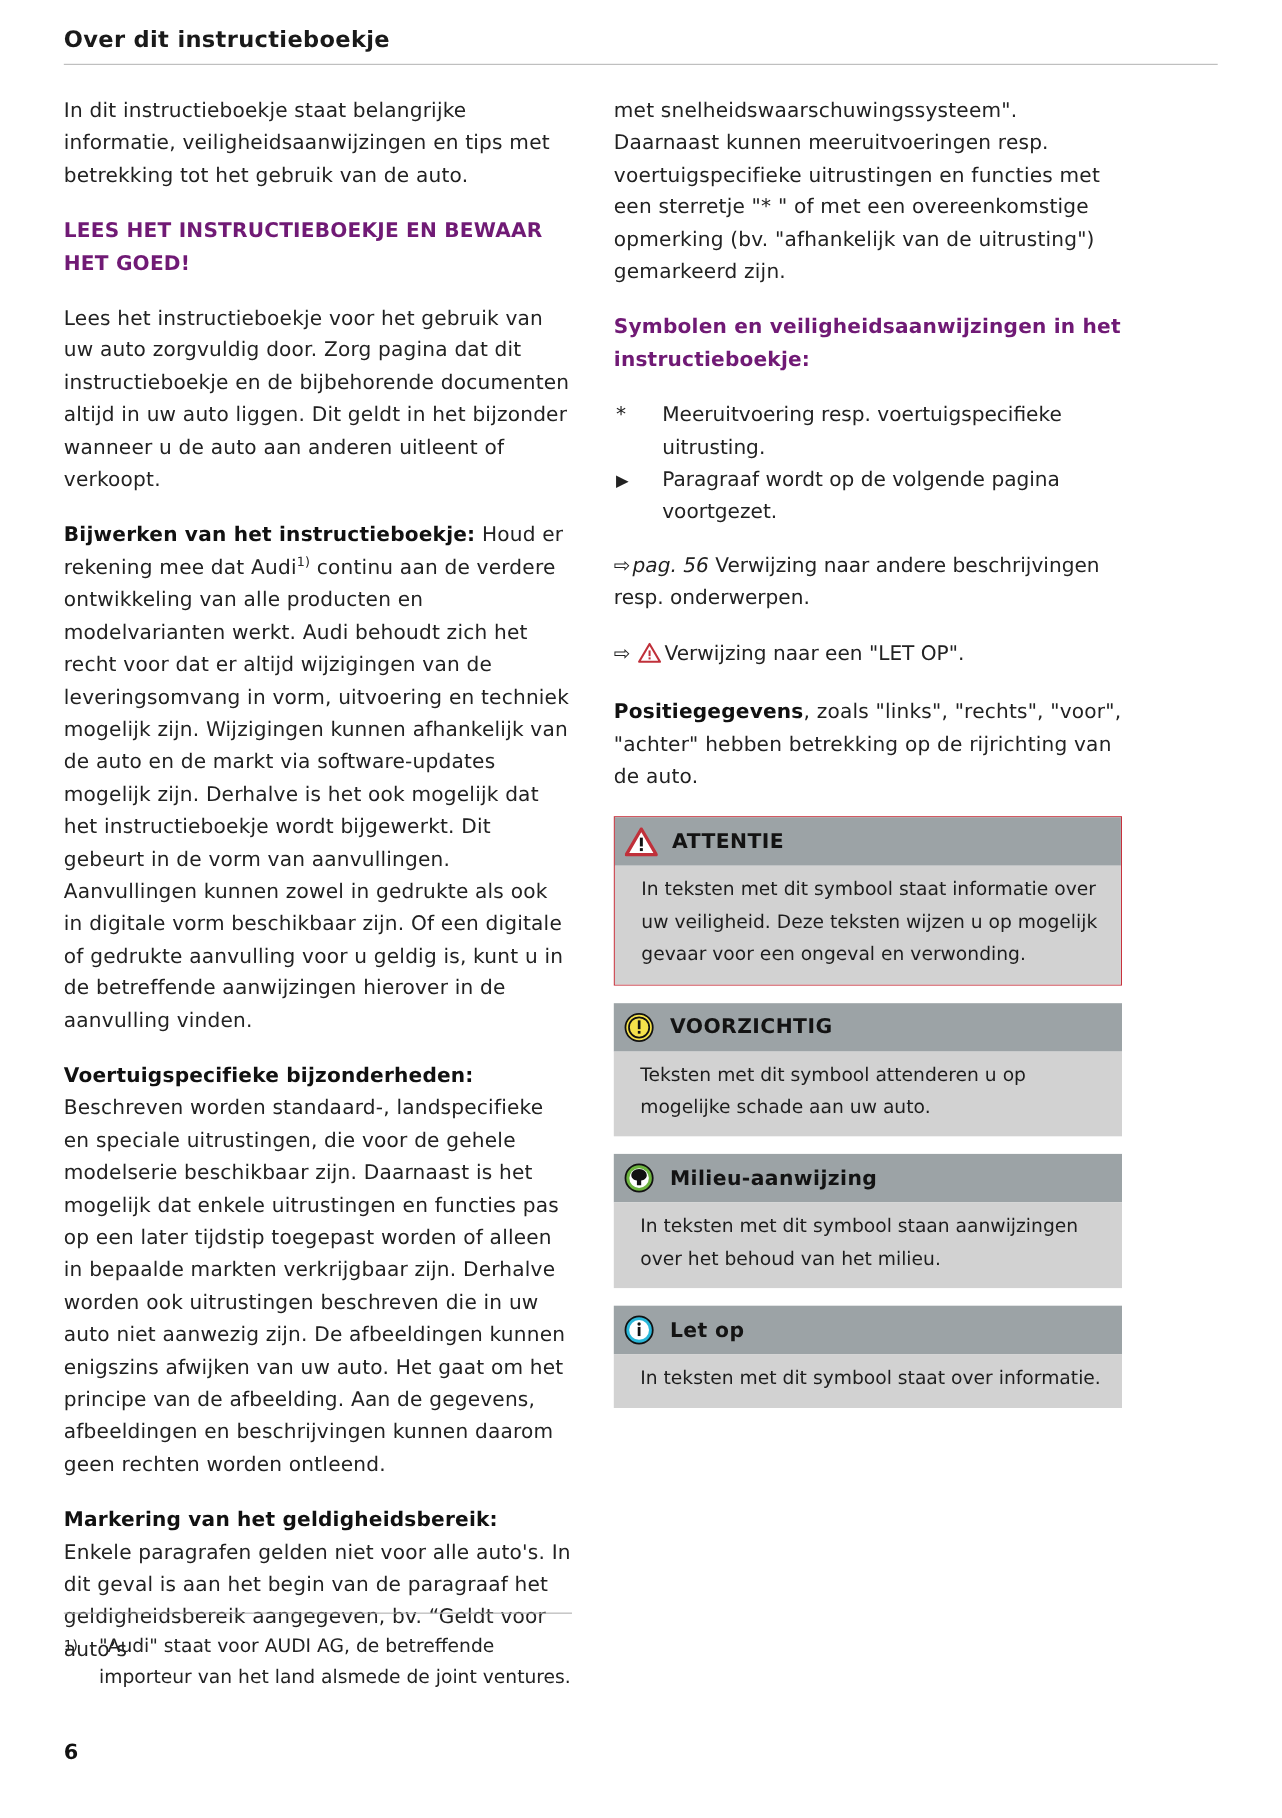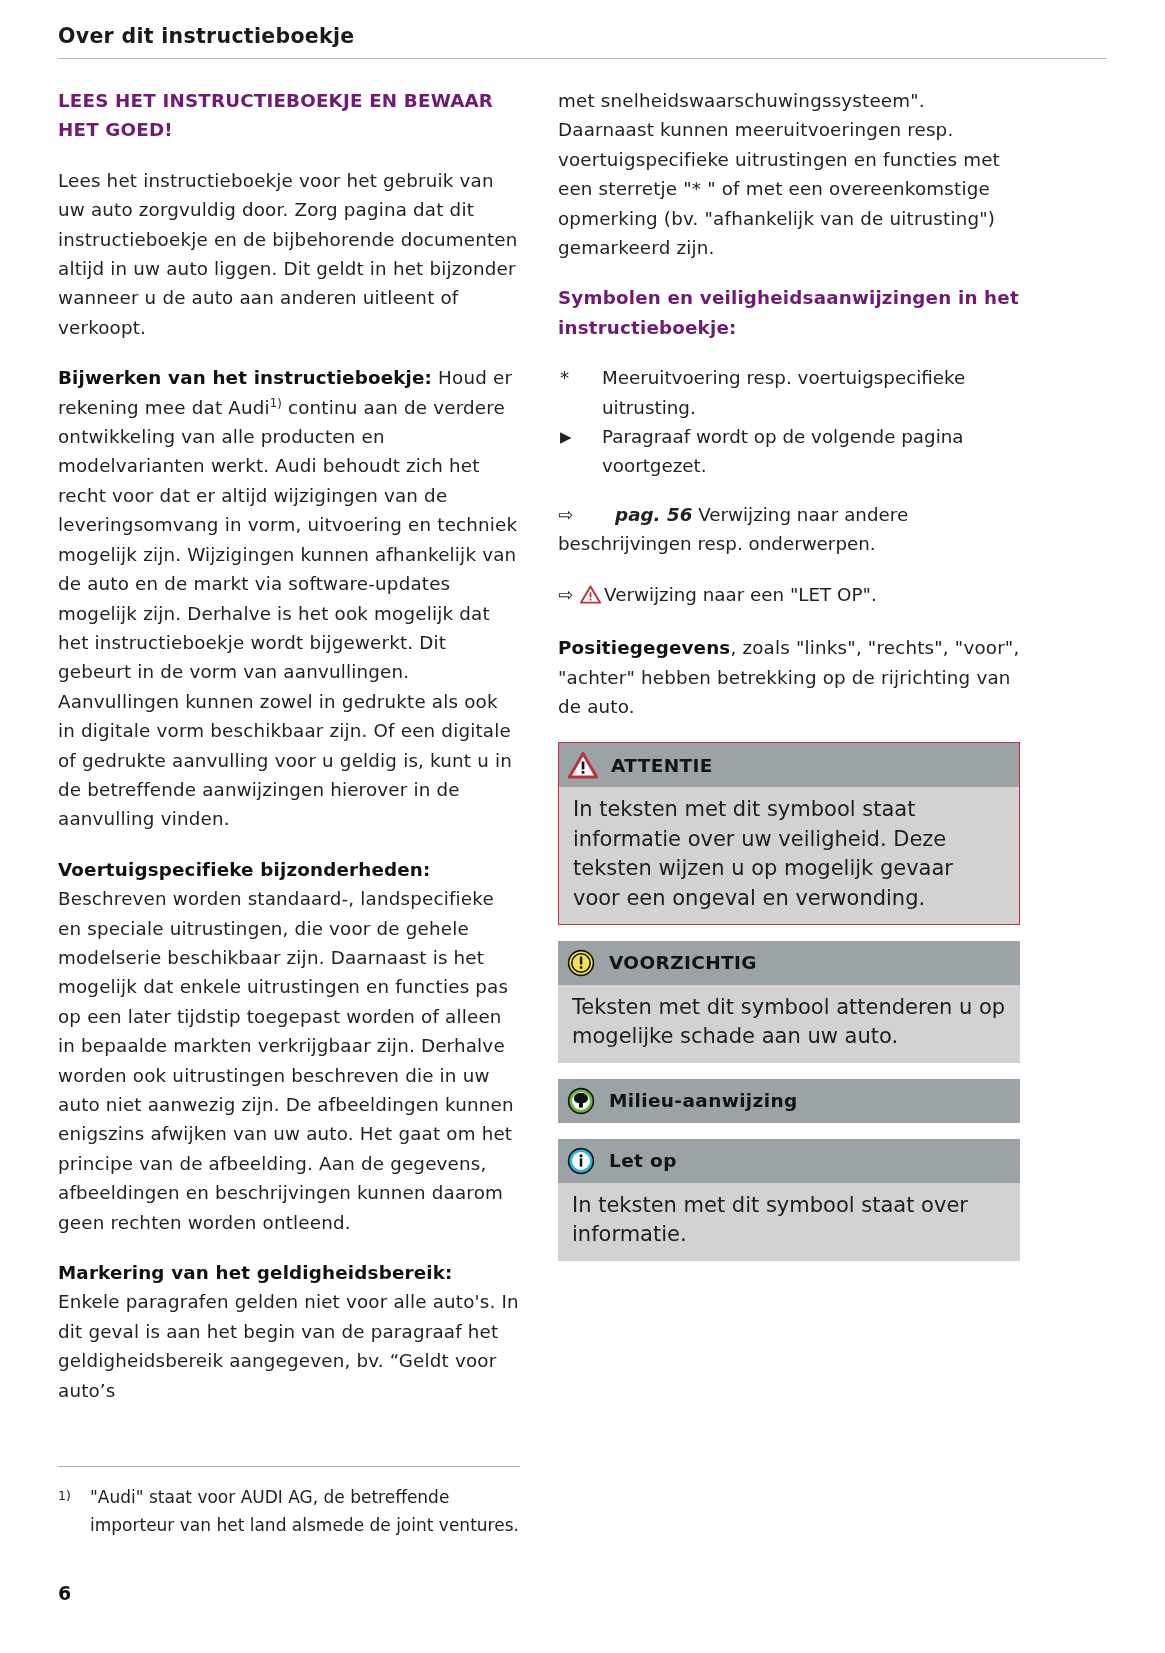--- a/index.html
+++ b/index.html
@@ -143,22 +143,21 @@
     line-height: 29.4px;
     margin: 0 0 21px 0;
     color: #222222;
   }
   .ref-line .arrow {
     font-size: 18px;
     margin-right: 2px;
   }
   .ref-line .pagref {
     font-style: italic;
-    font-weight: bold;
-    margin-left: 40px;
+    font-weight: normal;
   }
   .warn-inline {
     display: inline-block;
     vertical-align: -3px;
     margin: 0 3px 0 5px;
   }
 
   
   .notice {
     margin: 0 0 16px 0;
@@ -178,22 +177,22 @@
     min-height: 44px;
   }
   .notice-head .label {
     font-size: 18.5px;
     font-weight: bold;
     color: #131313;
     letter-spacing: 0.02em;
   }
   .notice-body {
     background: #d2d2d2;
-    padding: 8px 14px 11px 14px;
-    font-size: 21px;
+    padding: 8px 14px 11px 24px;
+    font-size: 17px;
     line-height: 29.4px;
     color: #1d1d1d;
     box-sizing: border-box;
   }
   .notice.danger .notice-head { padding-left: 9px; }
   .icon-box {
     width: 30px;
     height: 30px;
     flex: 0 0 30px;
     display: flex;
@@ -206,20 +205,21 @@
 
 <div class="page">
 
   <div class="header">
     <div class="header-title">Over dit instructieboekje</div>
     <div class="header-rule"></div>
   </div>
 
   <div class="col col-left">
 
+    <p class="para">In dit instructieboekje staat belangrijke informatie, veiligheidsaanwijzingen en tips met betrekking tot het gebruik van de auto.</p>
 
     <p class="heading-caps">LEES HET INSTRUCTIEBOEKJE EN BEWAAR HET GOED!</p>
 
     <p class="para">Lees het instructieboekje voor het gebruik van uw auto zorgvuldig door. Zorg pagina dat dit instructieboekje en de bijbehorende documenten altijd in uw auto liggen. Dit geldt in het bijzonder wanneer u de auto aan anderen uitleent of verkoopt.</p>
 
     <p class="para"><span class="b">Bijwerken van het instructieboekje:</span><span> Houd er rekening mee dat Audi</span><sup class="fn">1)</sup><span> continu aan de verdere ontwikkeling van alle producten en modelvarianten werkt. Audi behoudt zich het recht voor dat er altijd wijzigingen van de leveringsomvang in vorm, uitvoering en techniek mogelijk zijn. Wijzigingen kunnen afhankelijk van de auto en de markt via software-updates mogelijk zijn. Derhalve is het ook mogelijk dat het instructieboekje wordt bijgewerkt. Dit gebeurt in de vorm van aanvullingen. Aanvullingen kunnen zowel in gedrukte als ook in digitale vorm beschikbaar zijn. Of een digitale of gedrukte aanvulling voor u geldig is, kunt u in de betreffende aanwijzingen hierover in de aanvulling vinden.</span></p>
 
     <p class="para"><span class="b">Voertuigspecifieke bijzonderheden:</span><span> Beschreven worden standaard-, landspecifieke en speciale uitrustingen, die voor de gehele modelserie beschikbaar zijn. Daarnaast is het mogelijk dat enkele uitrustingen en functies pas op een later tijdstip toegepast worden of alleen in bepaalde markten verkrijgbaar zijn. Derhalve worden ook uitrustingen beschreven die in uw auto niet aanwezig zijn. De afbeeldingen kunnen enigszins afwijken van uw auto. Het gaat om het principe van de afbeelding. Aan de gegevens, afbeeldingen en beschrijvingen kunnen daarom geen rechten worden ontleend.</span></p>
 
     <p class="para"><span class="b">Markering van het geldigheidsbereik:</span><span> Enkele paragrafen gelden niet voor alle auto's. In dit geval is aan het begin van de paragraaf het geldigheidsbereik aangegeven, bv. “Geldt voor auto’s</span></p>
@@ -286,20 +286,21 @@
       <div class="notice-head">
         <span class="icon-box">
           <svg width="28" height="28" viewBox="0 0 28 28" aria-hidden="true">
             <circle cx="14" cy="14" r="12.4" fill="#6cb33f" stroke="#111111" stroke-width="1.6"></circle>
             <circle cx="14" cy="14" r="8.9" fill="#ffffff"></circle>
             <path d="M14 5.8 c4.4 0 7 3 7 5.7 c0 2.6 -2.3 4.4 -5.1 4.7 l0 4.2 l-3.9 0 l0 -4.2 c-2.8 -0.3 -5.1 -2.1 -5.1 -4.7 c0 -2.7 2.7 -5.7 7.1 -5.7 z" fill="#111111"></path>
           </svg>
         </span>
         <span class="label">Milieu-aanwijzing</span>
       </div>
+      <div class="notice-body">In teksten met dit symbool staan aanwijzingen over het behoud van het milieu.</div>
     </div>
 
     <div class="notice">
       <div class="notice-head">
         <span class="icon-box">
           <svg width="28" height="28" viewBox="0 0 28 28" aria-hidden="true">
             <circle cx="14" cy="14" r="12.4" fill="#29b6d8" stroke="#111111" stroke-width="1.6"></circle>
             <circle cx="14" cy="14" r="9" fill="#ffffff"></circle>
             <circle cx="14" cy="8.7" r="1.55" fill="#111111"></circle>
             <rect x="12.75" y="11.3" width="2.5" height="8.3" fill="#111111"></rect>

